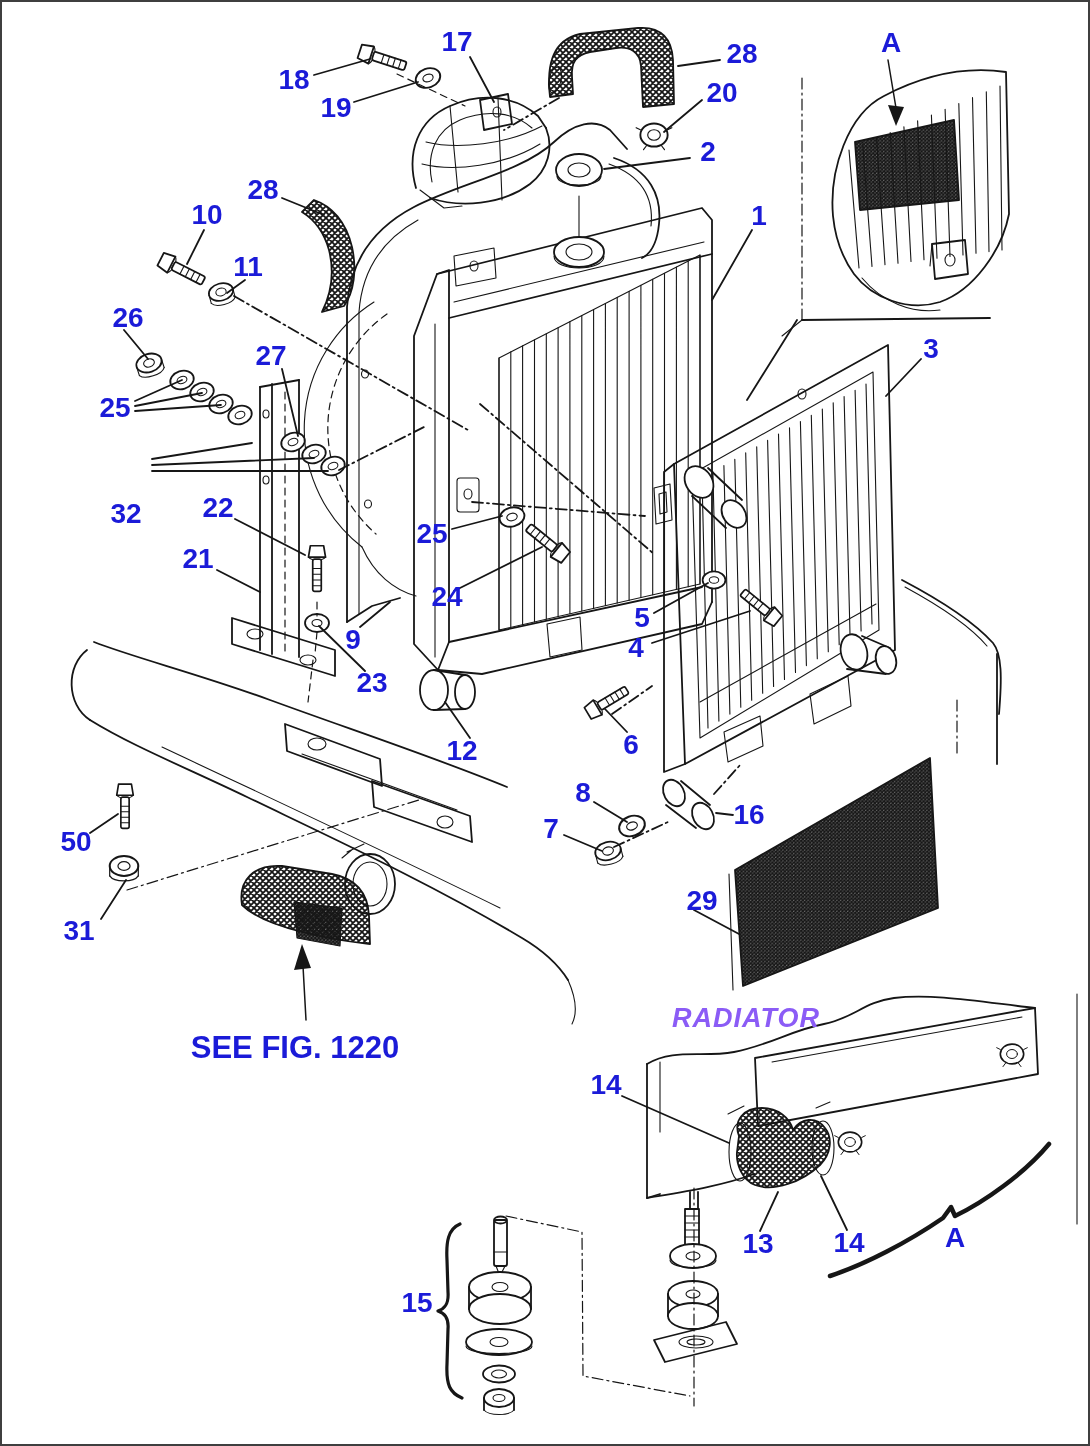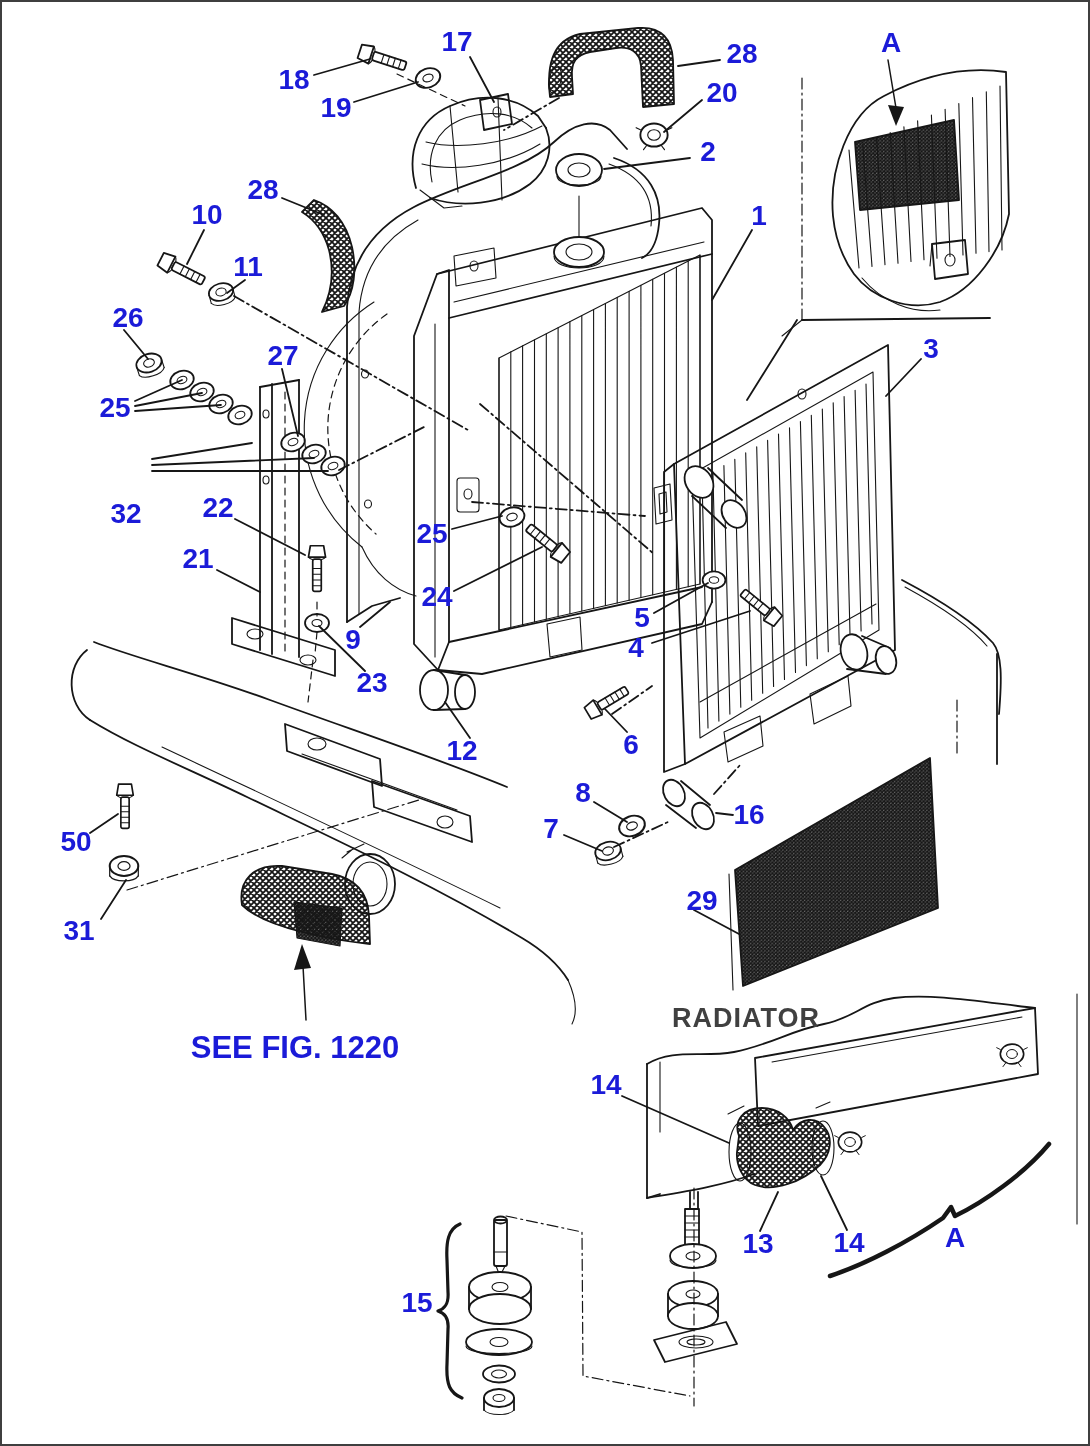--- a/index.html
+++ b/index.html
@@ -15,21 +15,21 @@
   .dash{stroke-width:1.2px;stroke-dasharray:7 5;}
   .ldr{stroke-width:1.5px;}
   .thick{stroke-width:4.5px;}
   .brace{stroke-width:3.2px;}
   .blk{fill:#161616;stroke:none;}
   .xfill{fill:url(#xh);}
   .dfill{fill:url(#dh);}
   .wh{fill:#fff;}
   .lbl{position:absolute;transform:translate(-50%,-50%);font-weight:bold;
        font-size:28px;color:var(--blue,#1b1bd8);white-space:nowrap;z-index:5;}
-  .lbl-caption{color:#404040;font-size:27px;letter-spacing:1px;}
+  .lbl-caption{color:#8b5cf6;font-size:27px;letter-spacing:1px;font-style:italic;}
   .lbl-note{font-size:31px;}
 </style>
 </head>
 <body>
 
 <div class="page">
 
 <svg width="1090" height="1446" viewBox="0 0 1090 1446">
   <defs>
     <pattern id="xh" width="6" height="6" patternUnits="userSpaceOnUse">
@@ -334,28 +334,28 @@
       <div class="lbl lbl-part" style="left: 292px; top: 78px;">18</div>
       <div class="lbl lbl-part" style="left: 334px; top: 106px;">19</div>
       <div class="lbl lbl-part" style="left: 740px; top: 52px;">28</div>
       <div class="lbl lbl-part" style="left: 720px; top: 91px;">20</div>
       <div class="lbl lbl-part" style="left: 706px; top: 150px;">2</div>
       <div class="lbl lbl-part" style="left: 757px; top: 214px;">1</div>
       <div class="lbl lbl-part" style="left: 261px; top: 188px;">28</div>
       <div class="lbl lbl-part" style="left: 205px; top: 213px;">10</div>
       <div class="lbl lbl-part" style="left: 246px; top: 265px;">11</div>
       <div class="lbl lbl-part" style="left: 110px; top: 316px; margin-left: 16px;">26</div>
-      <div class="lbl lbl-part" style="left: 269px; top: 354px; margin-left: 12px;">27</div>
+      <div class="lbl lbl-part" style="left: 269px; top: 354px;">27</div>
       <div class="lbl lbl-part" style="left: 113px; top: 406px;">25</div>
       <div class="lbl lbl-part" style="left: 124px; top: 464px; margin-top: 48px;">32</div>
       <div class="lbl lbl-part" style="left: 929px; top: 347px;">3</div>
       <div class="lbl lbl-part" style="left: 216px; top: 506px;">22</div>
       <div class="lbl lbl-part" style="left: 196px; top: 557px;">21</div>
       <div class="lbl lbl-part" style="left: 430px; top: 532px;">25</div>
-      <div class="lbl lbl-part" style="left: 435px; top: 595px;">24</div>
+      <div class="lbl lbl-part" style="left: 445px; top: 595px;">24</div>
       <div class="lbl lbl-part" style="left: 351px; top: 638px;">9</div>
       <div class="lbl lbl-part" style="left: 370px; top: 681px;">23</div>
       <div class="lbl lbl-part" style="left: 640px; top: 616px;">5</div>
       <div class="lbl lbl-part" style="left: 634px; top: 646px;">4</div>
       <div class="lbl lbl-part" style="left: 460px; top: 749px;">12</div>
       <div class="lbl lbl-part" style="left: 629px; top: 743px;">6</div>
       <div class="lbl lbl-part" style="left: 581px; top: 791px;">8</div>
       <div class="lbl lbl-part" style="left: 549px; top: 827px;">7</div>
       <div class="lbl lbl-part" style="left: 747px; top: 813px;">16</div>
       <div class="lbl lbl-part" style="left: 700px; top: 899px;">29</div>

